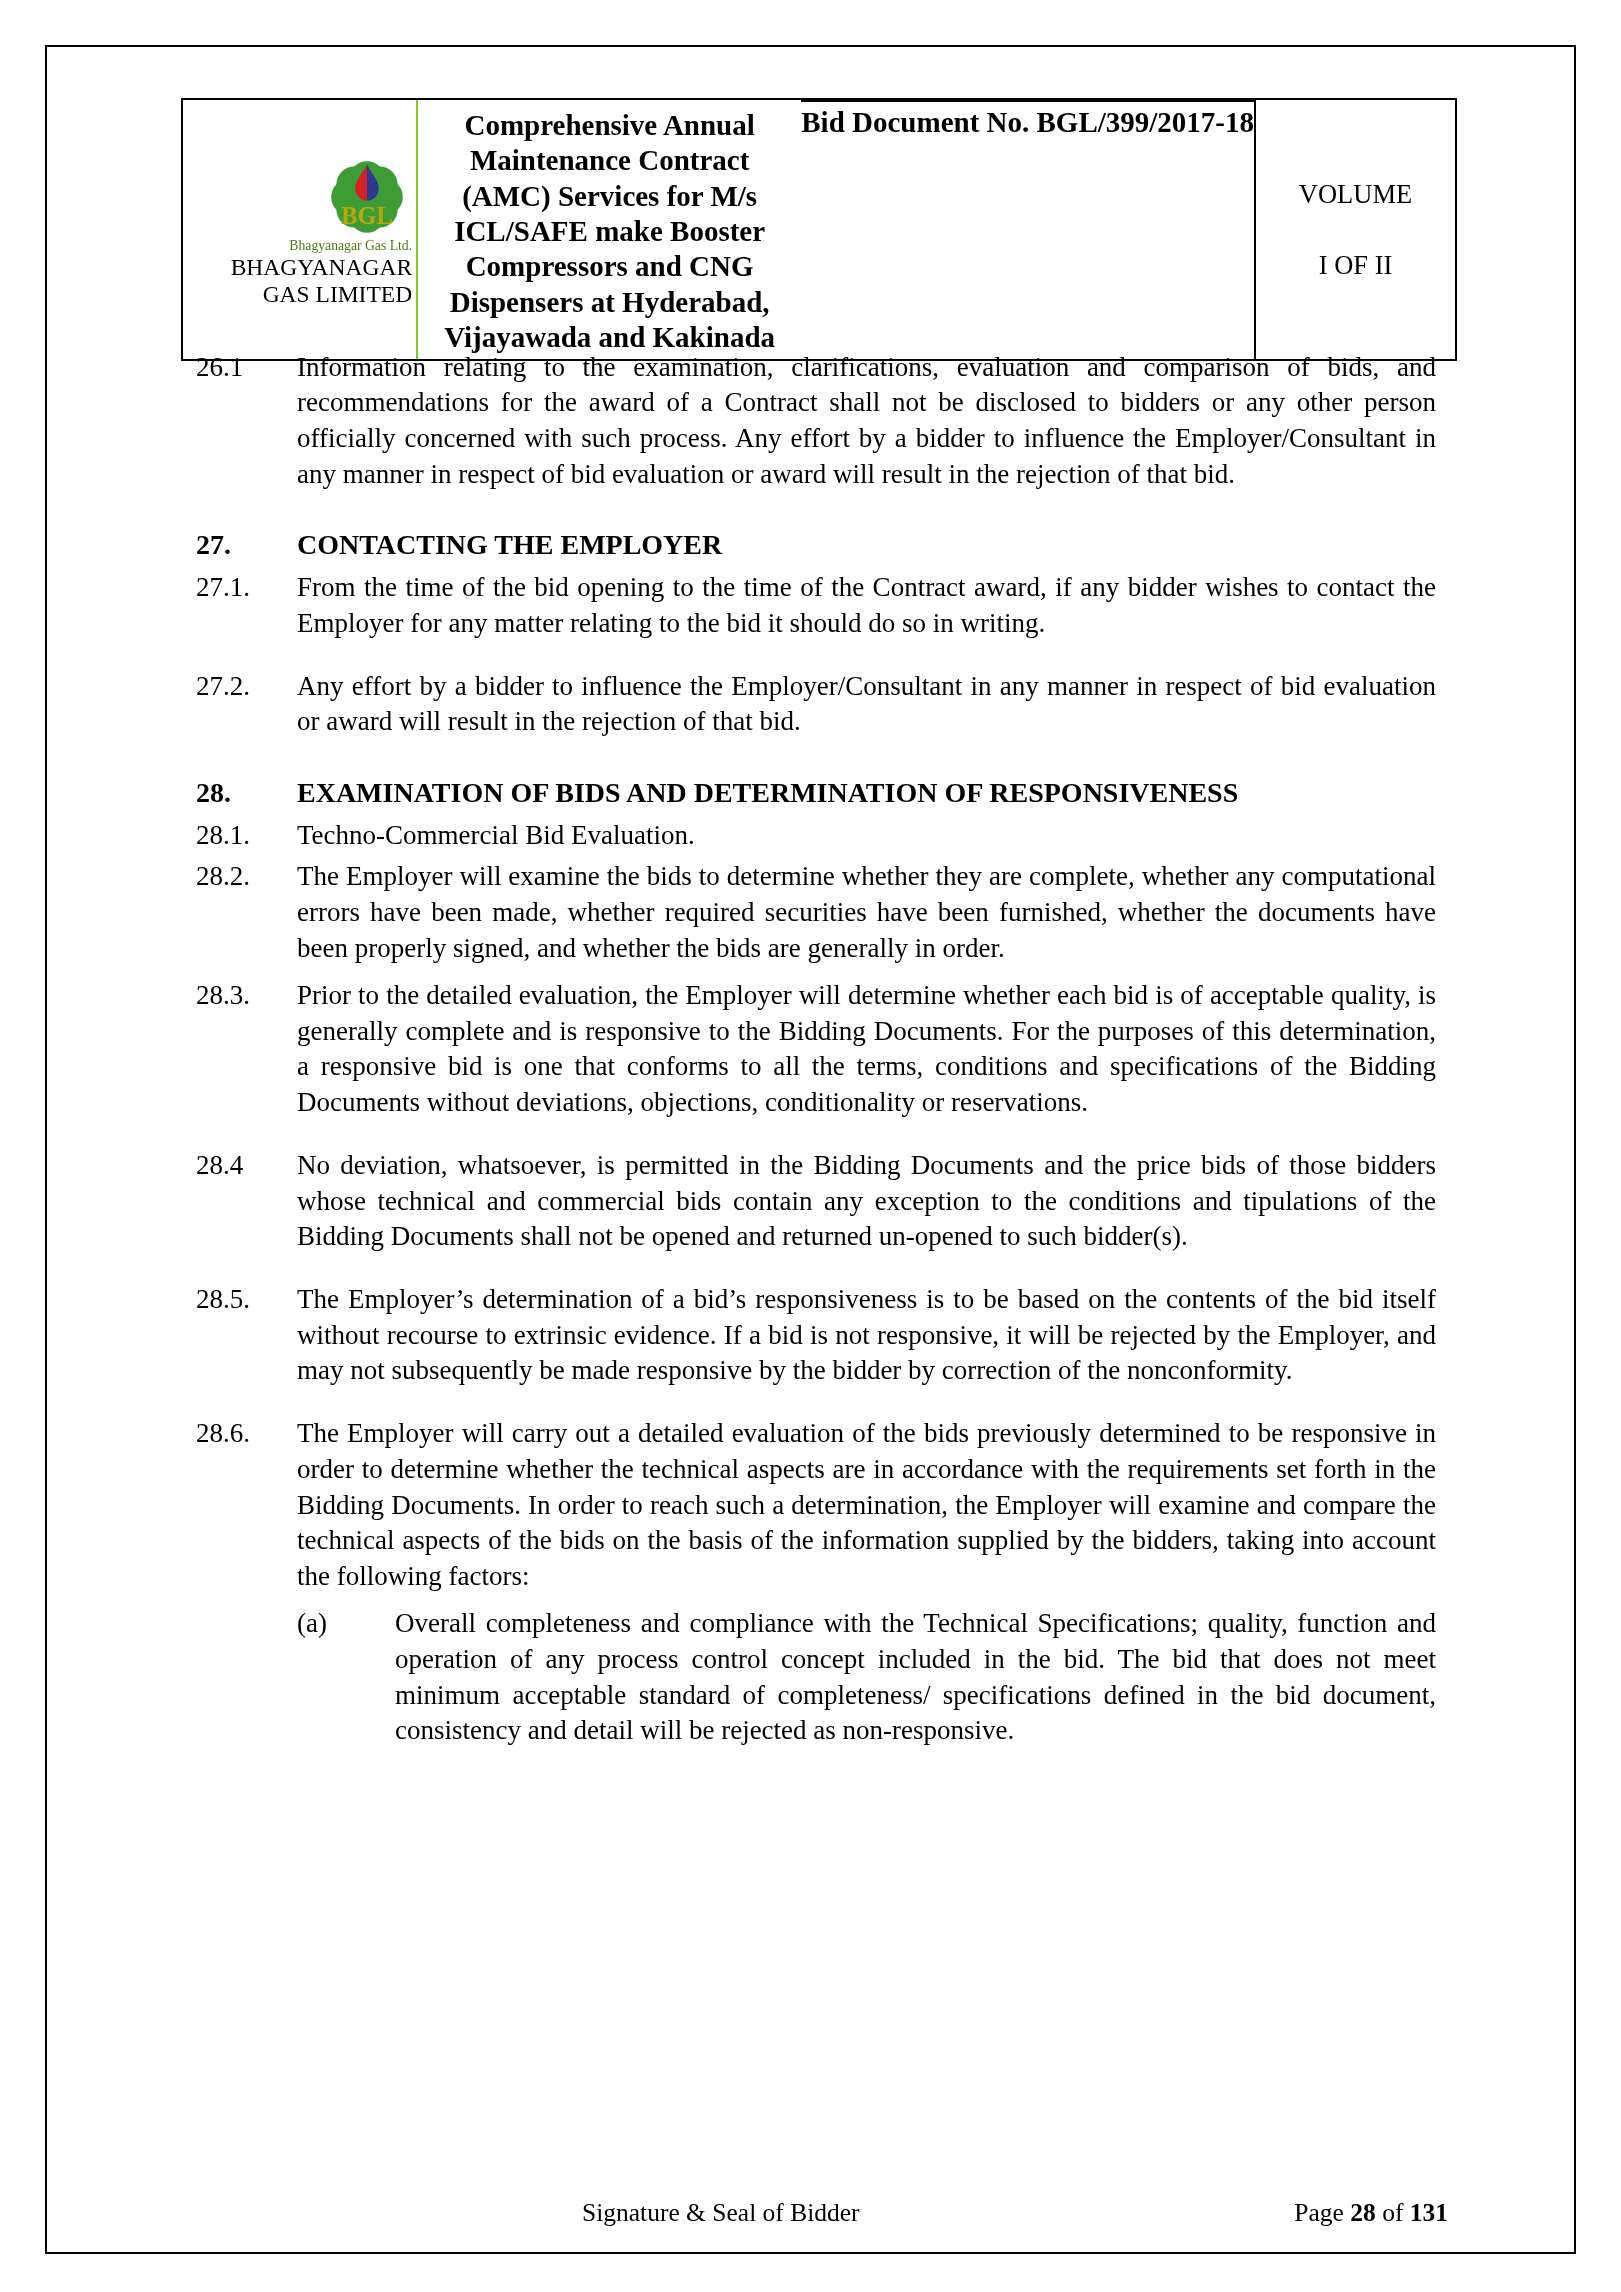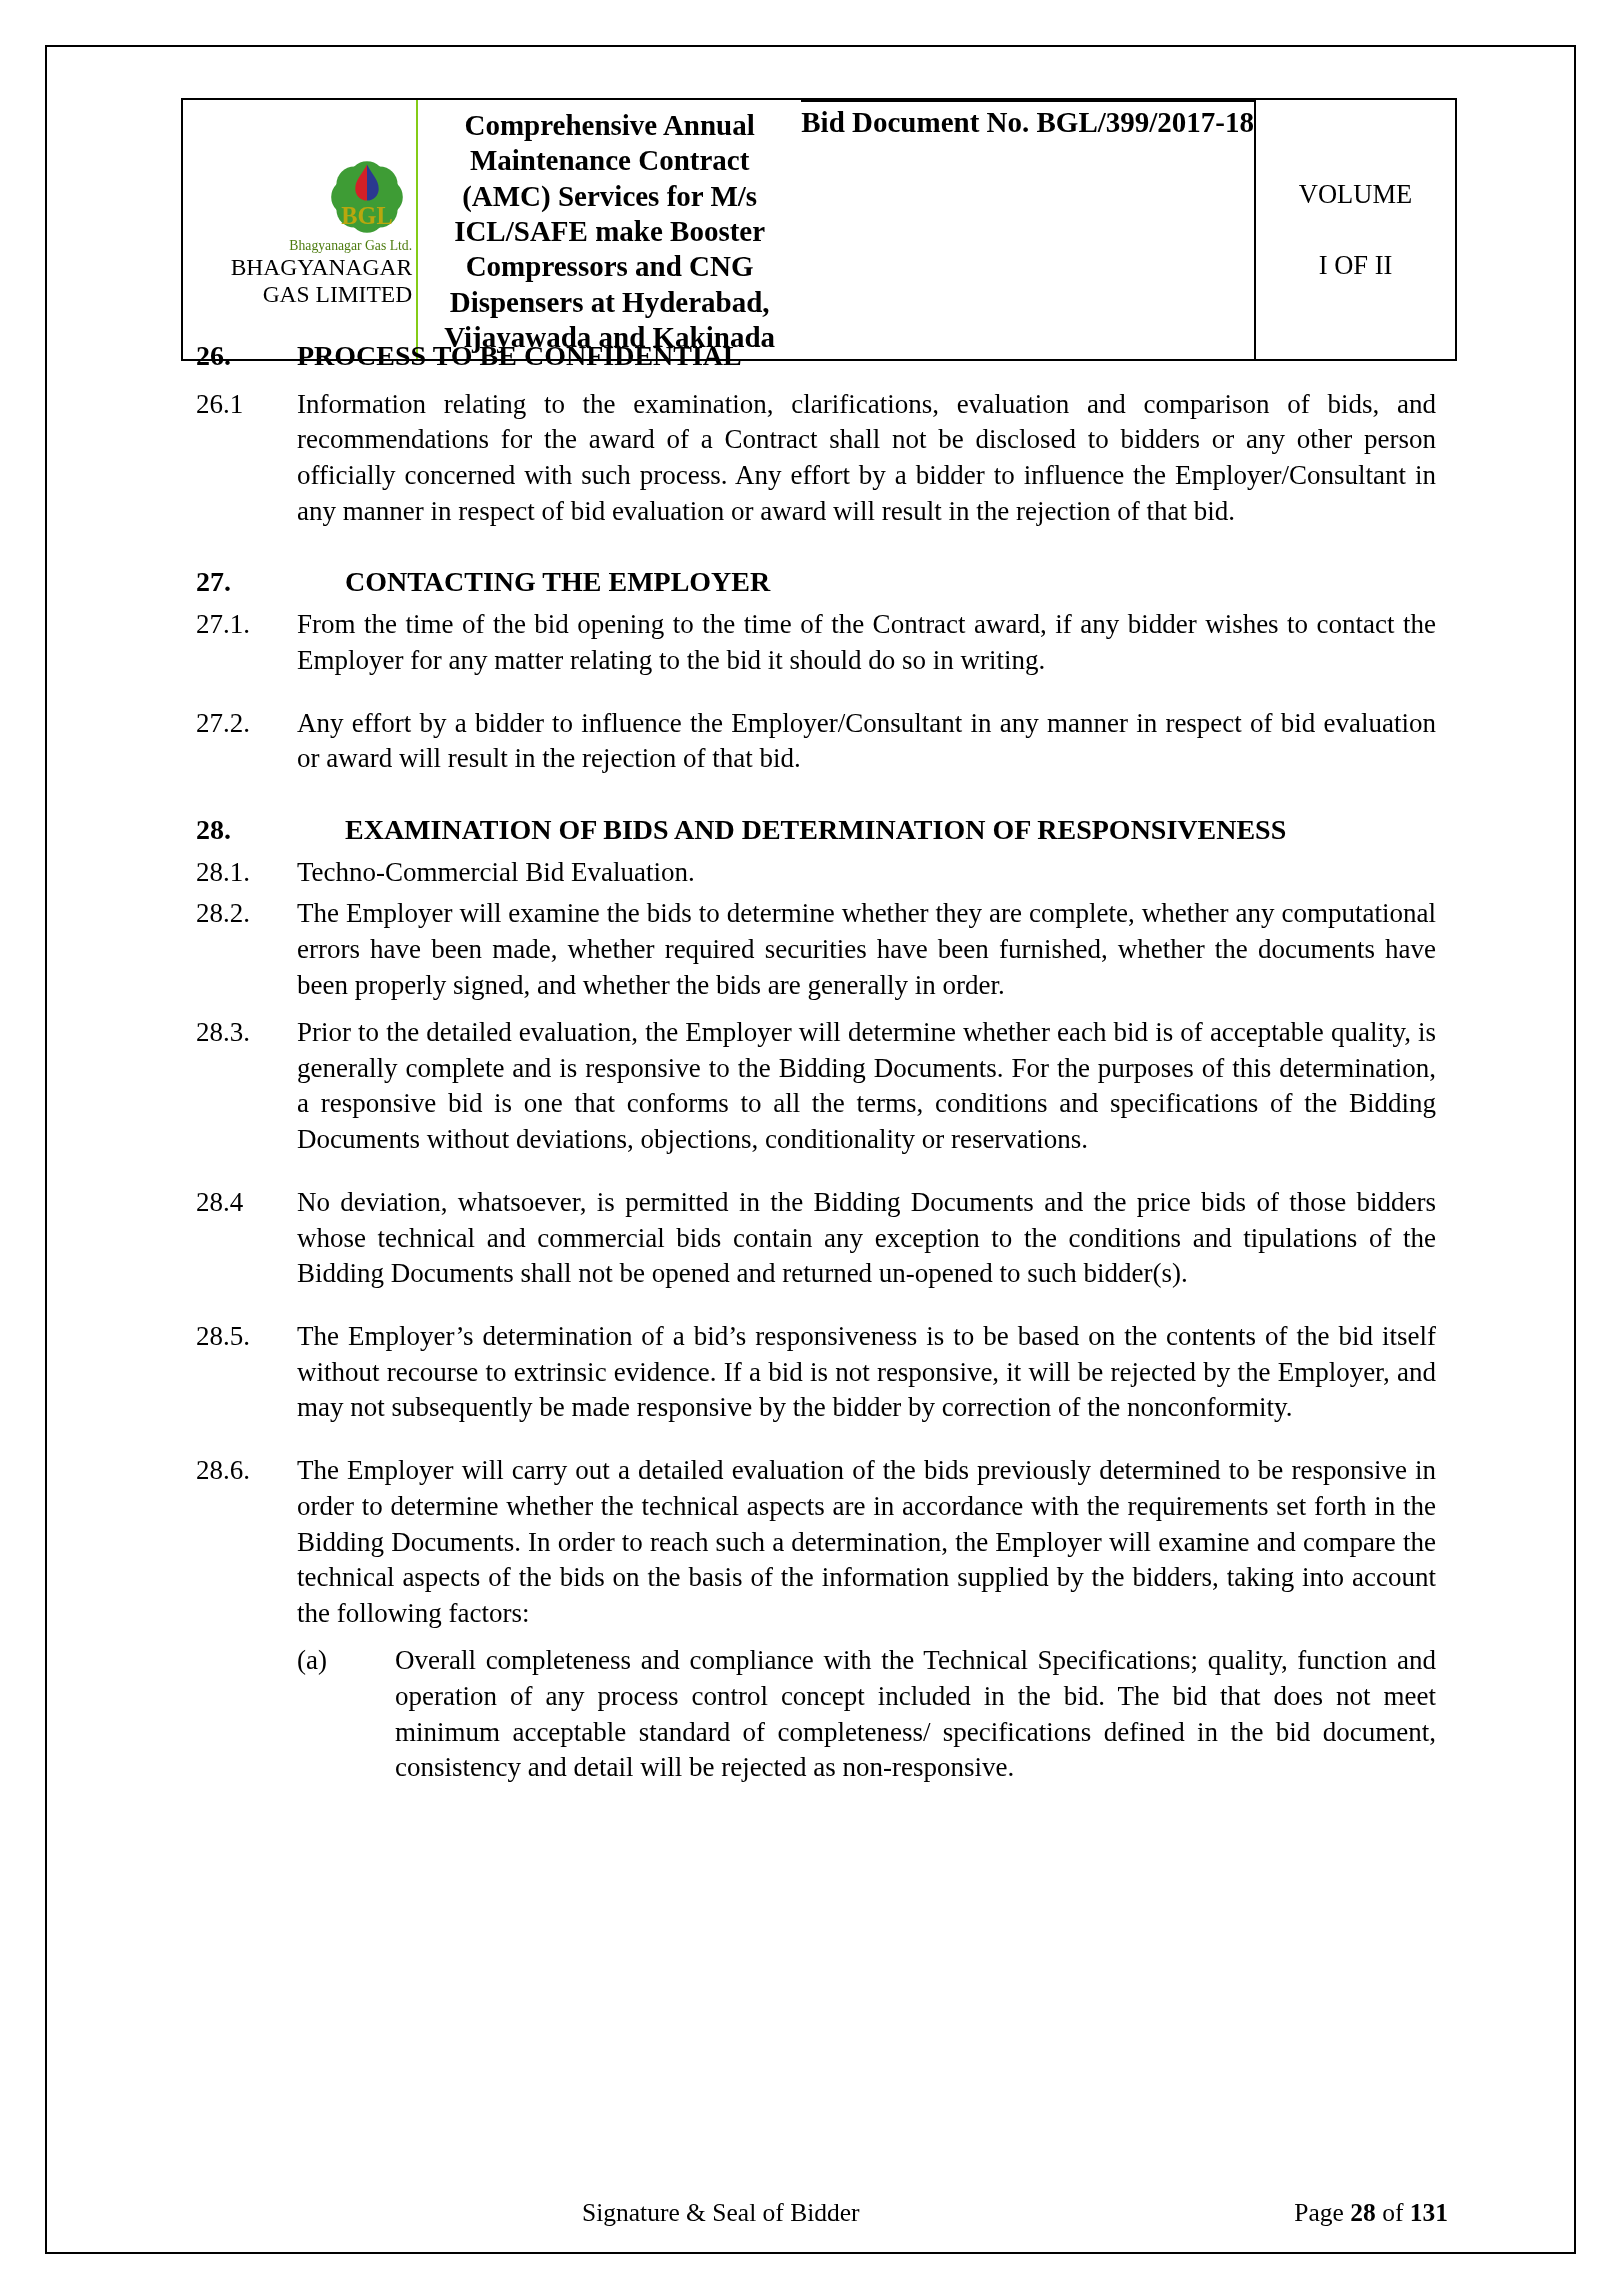--- a/index.html
+++ b/index.html
@@ -71,21 +71,21 @@
   .item{ display:flex; }
   .item .num{ flex:0 0 101px; }
   .item .txt{ flex:1; text-align:justify; }
   .item.heading{ font-weight:bold; font-size:28px; }
   .item.heading .txt{ text-align:left; }
   .item.sub{ padding-left:101px; }
   .item.sub .num{ flex:0 0 98px; }
   .mt-xs{ margin-top:5.9px; }
   .mt-s{ margin-top:11.8px; }
   .mt-m{ margin-top:27.4px; }
-  .mt-l{ margin-top:35px;gap:48px; }
+  .mt-l{ margin-top:35px; }
   
   .footer{
     position:absolute;
     left:208px; top:2198px;
     width:1240px;
     font-size:25.5px;
     height:39px;
   }
   .sig{ position:absolute; left:374px; }
   .pageinfo{ position:absolute; right:0; }
@@ -120,24 +120,20 @@
     </div>
 
     <div class="volume-cell">
       <span>VOLUME</span>
       <span>I OF II</span>
     </div>
   </div>
 
   <div class="content">
 
-    <div class="item heading">
-      <span class="num">26.</span>
-      <span class="txt">PROCESS TO BE CONFIDENTIAL</span>
-    </div>
 
     <div class="item mt-s">
       <span class="num">26.1</span>
       <span class="txt">Information relating to the examination, clarifications, evaluation and comparison of bids, and recommendations for the award of a Contract shall not be disclosed to bidders or any other person officially concerned with such process. Any effort by a bidder to influence the Employer/Consultant in any manner in respect of bid evaluation or award will result in the rejection of that bid.</span>
     </div>
 
     <div class="item heading mt-l">
       <span class="num">27.</span>
       <span class="txt">CONTACTING THE EMPLOYER</span>
     </div>

